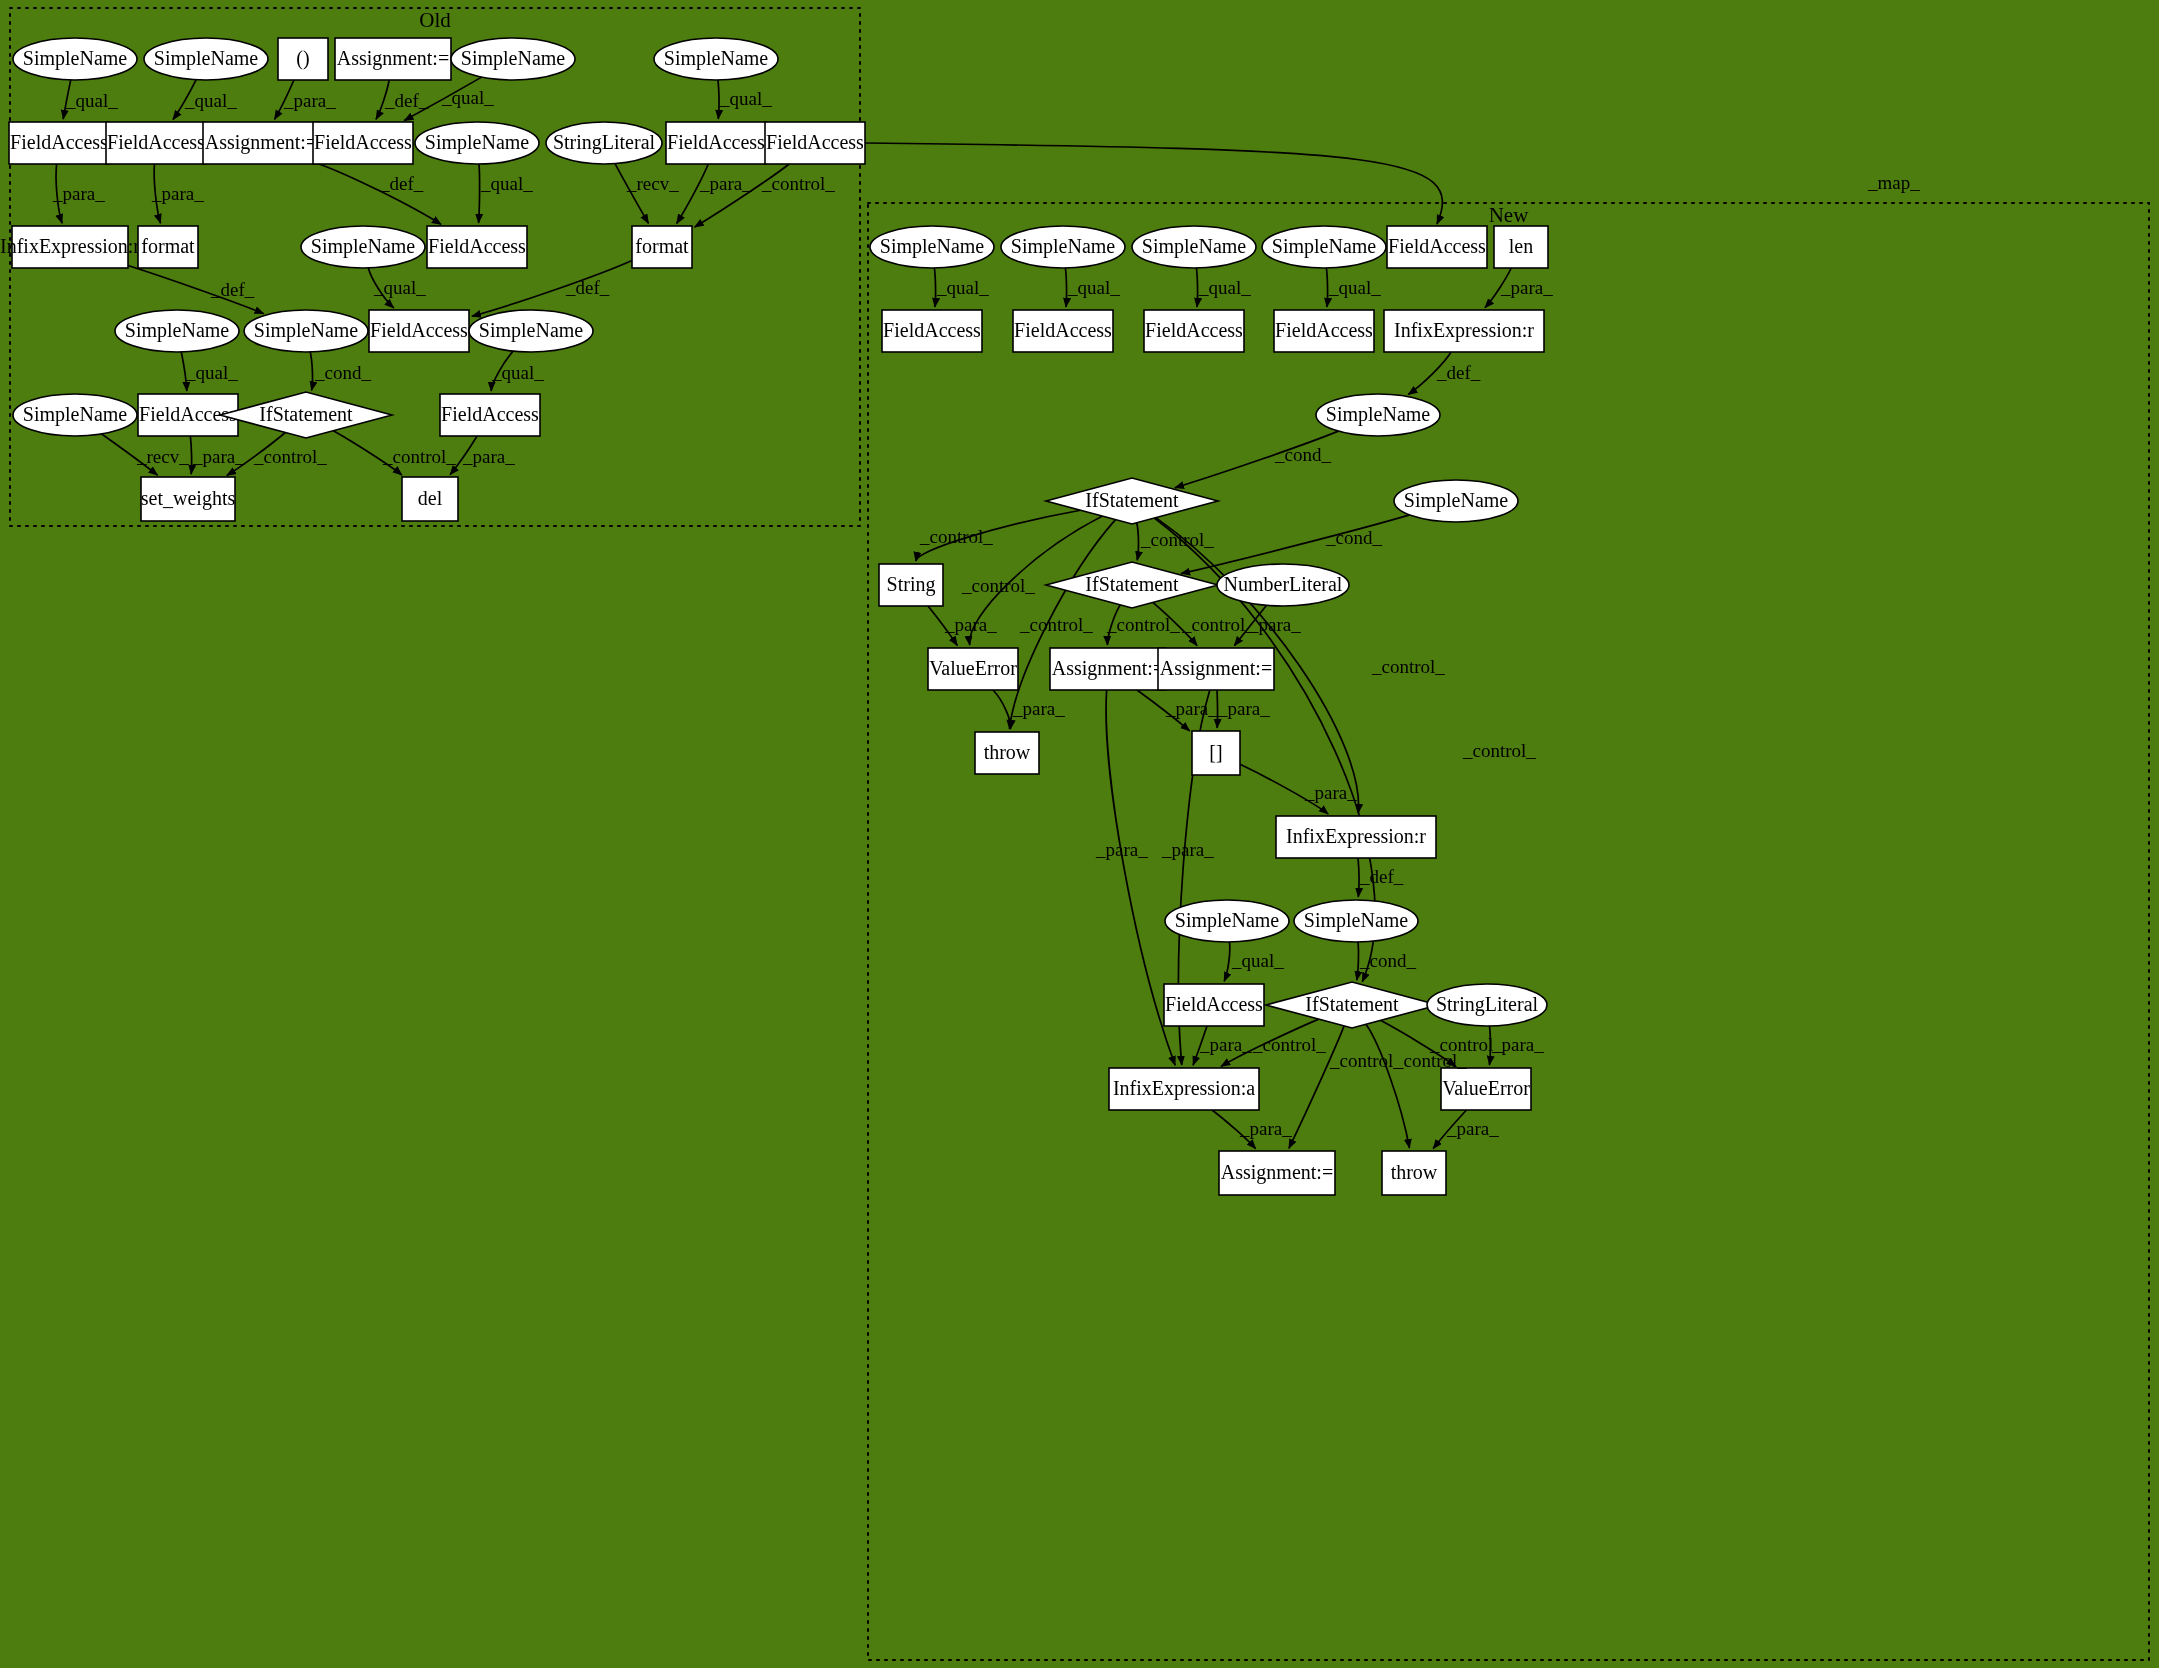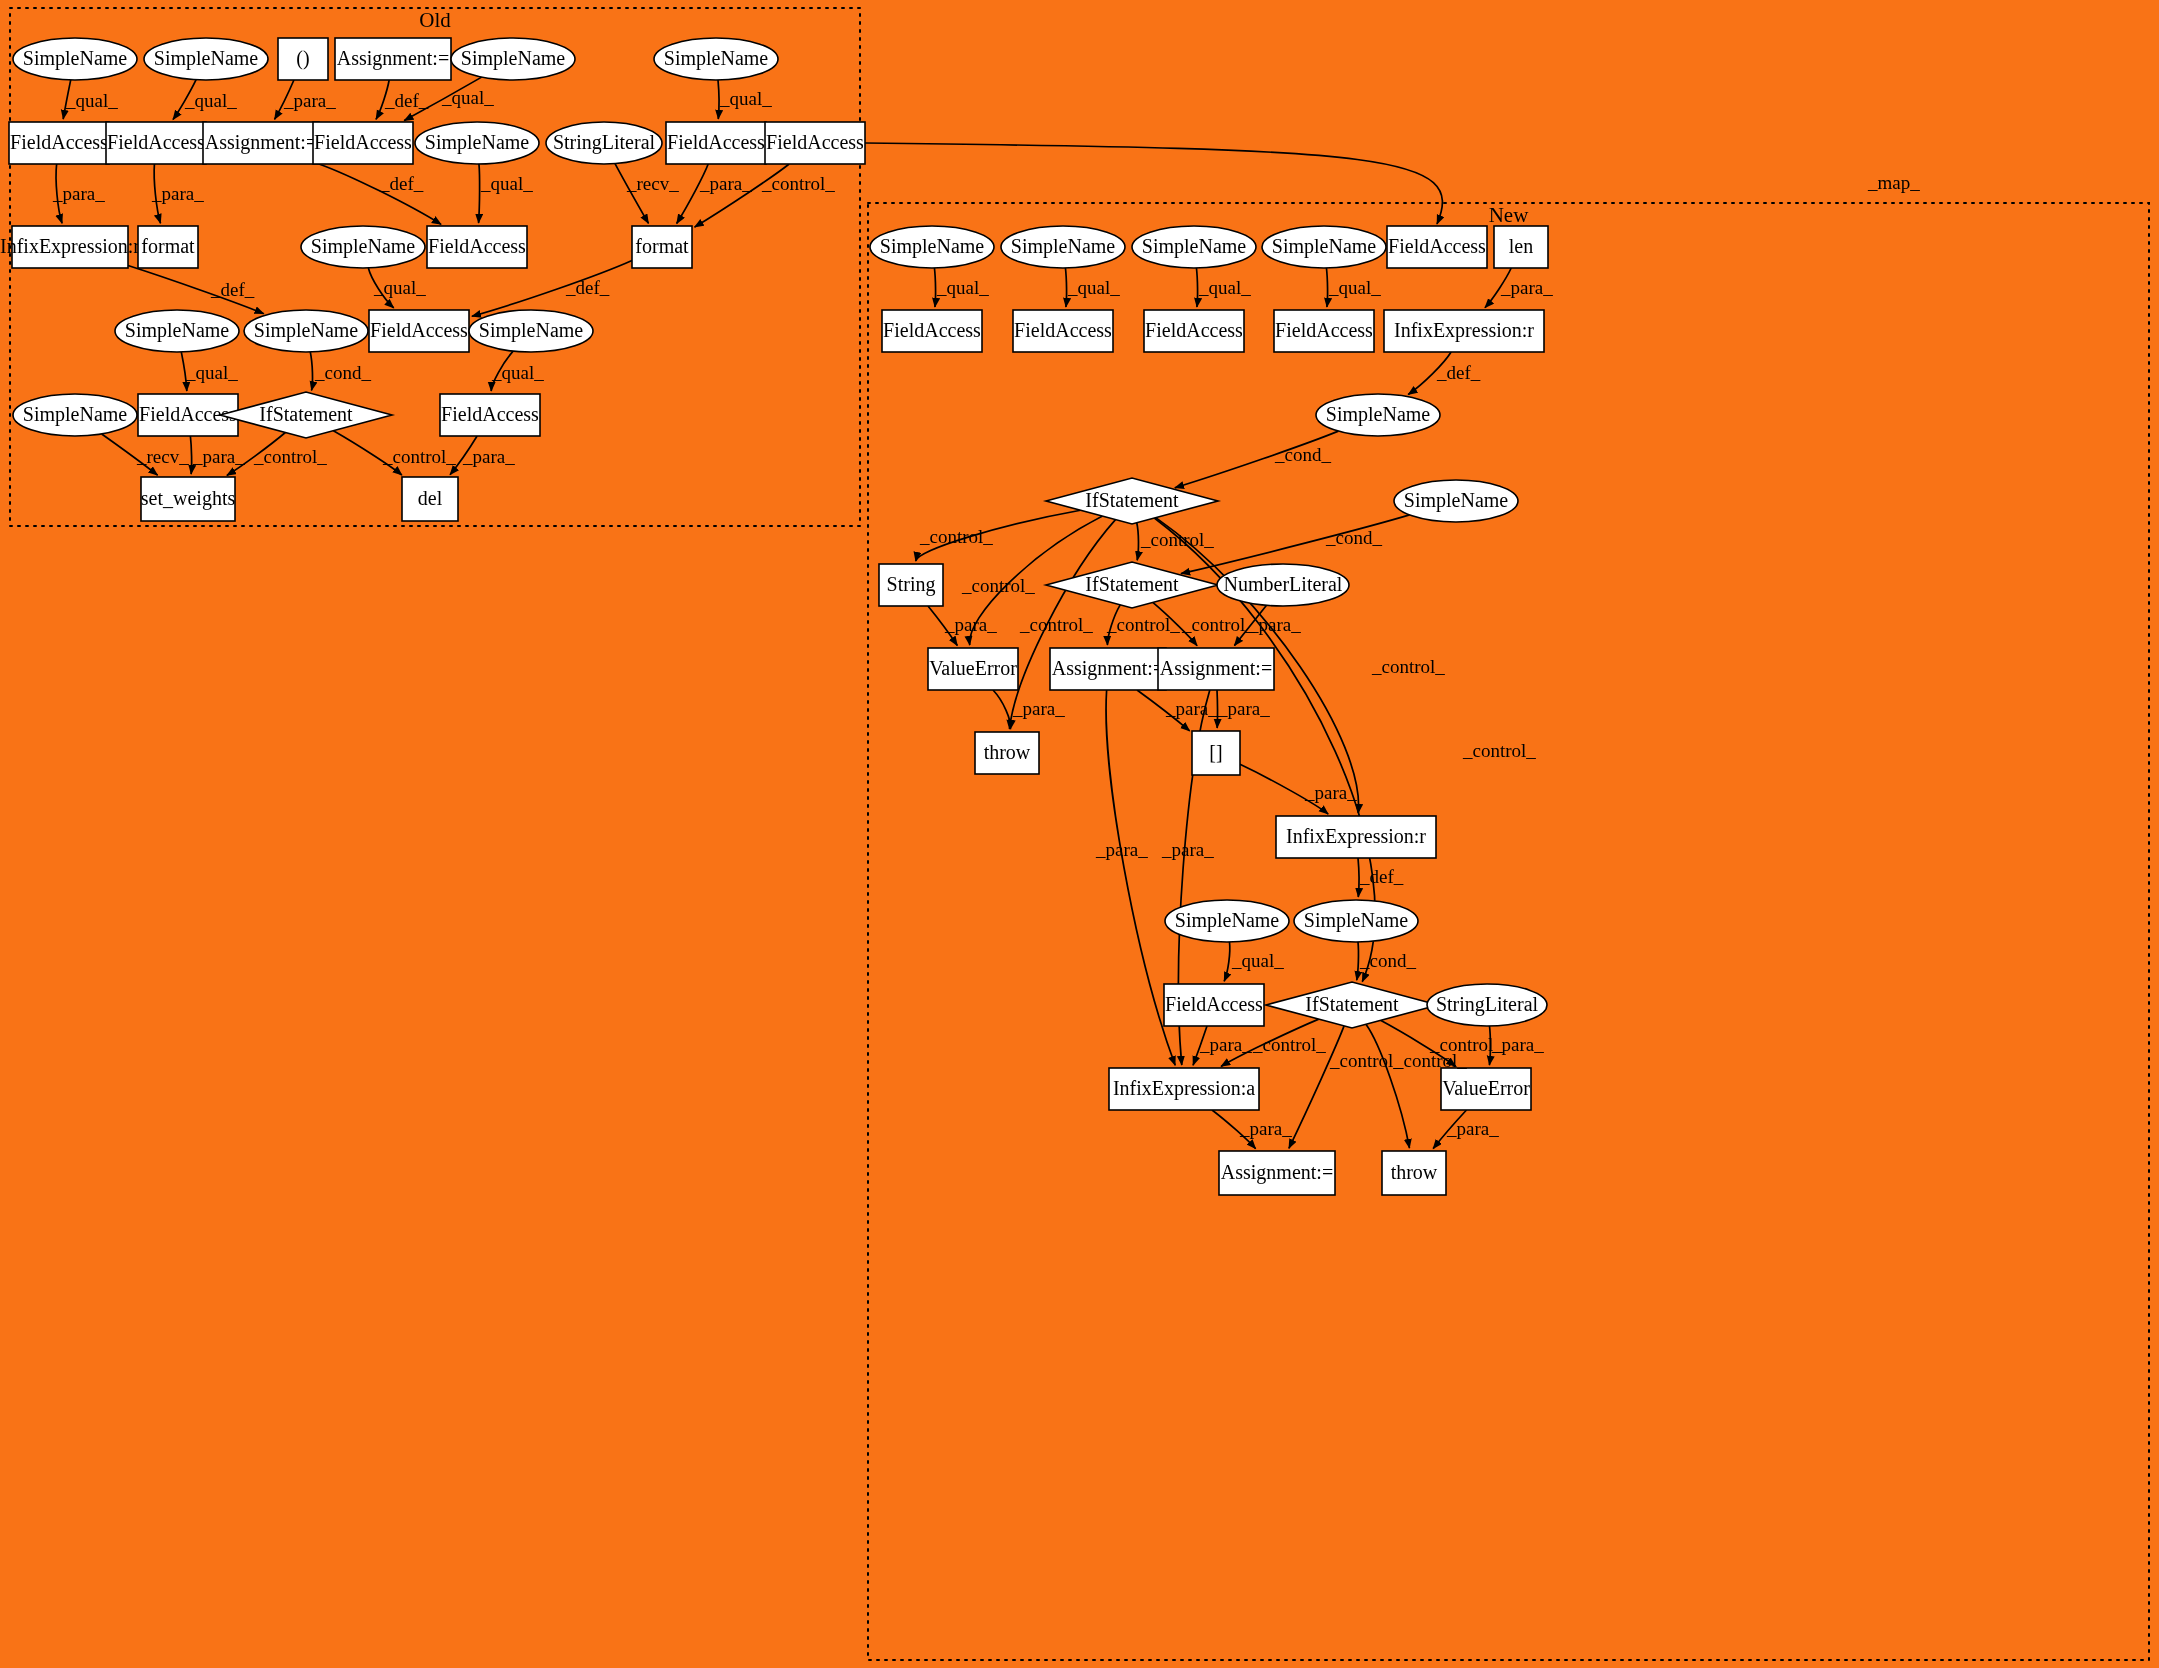--- a/index.html
+++ b/index.html
@@ -1,17 +1,17 @@
 <!DOCTYPE html>
 <html><head>
 <meta charset="utf-8">
 <style>
   html,body{margin:0;padding:0;background:#ffffff;}
   body{font-family:"Liberation Serif", serif;}
-  #stage{position:relative;width:2159px;height:1668px;background:#f97316;overflow:hidden;}
+  #stage{position:relative;width:2159px;height:1668px;background:#4d7c0f;overflow:hidden;}
   svg#graph{position:absolute;left:0;top:0;width:2159px;height:1668px;}
   .cluster-box{fill:none;stroke:#000;stroke-width:2px;stroke-dasharray:2 6;stroke-linecap:round;}
   .cluster-label{font-family:"Liberation Serif", serif;font-size:21px;fill:#000;text-anchor:middle;dominant-baseline:middle;}
   .nd-shape{fill:#ffffff;stroke:#000000;stroke-width:1.6px;}
   .nd-label{font-family:"Liberation Serif", serif;font-size:20px;fill:#000;text-anchor:middle;dominant-baseline:middle;}
   .edge-path{fill:none;stroke:#000;stroke-width:1.7px;}
   .edge-label{font-family:"Liberation Serif", serif;font-size:19px;fill:#000;text-anchor:start;dominant-baseline:middle;}
 </style>
 </head>
 <body>

